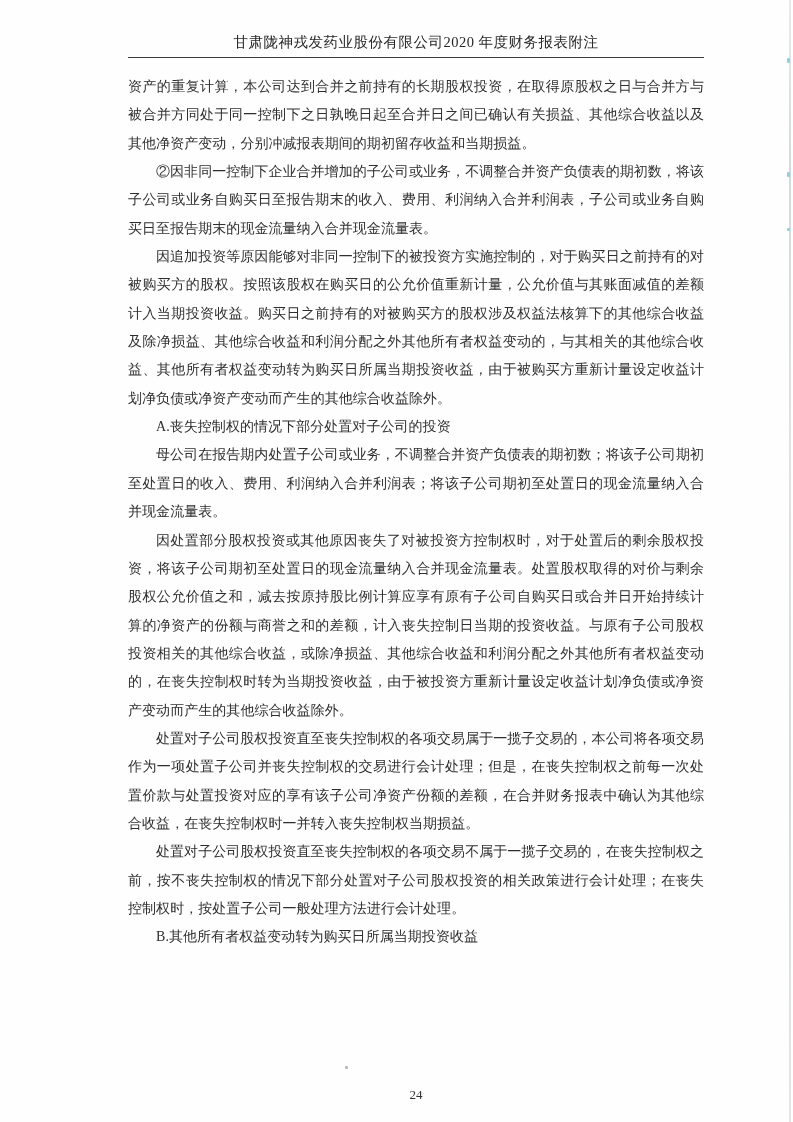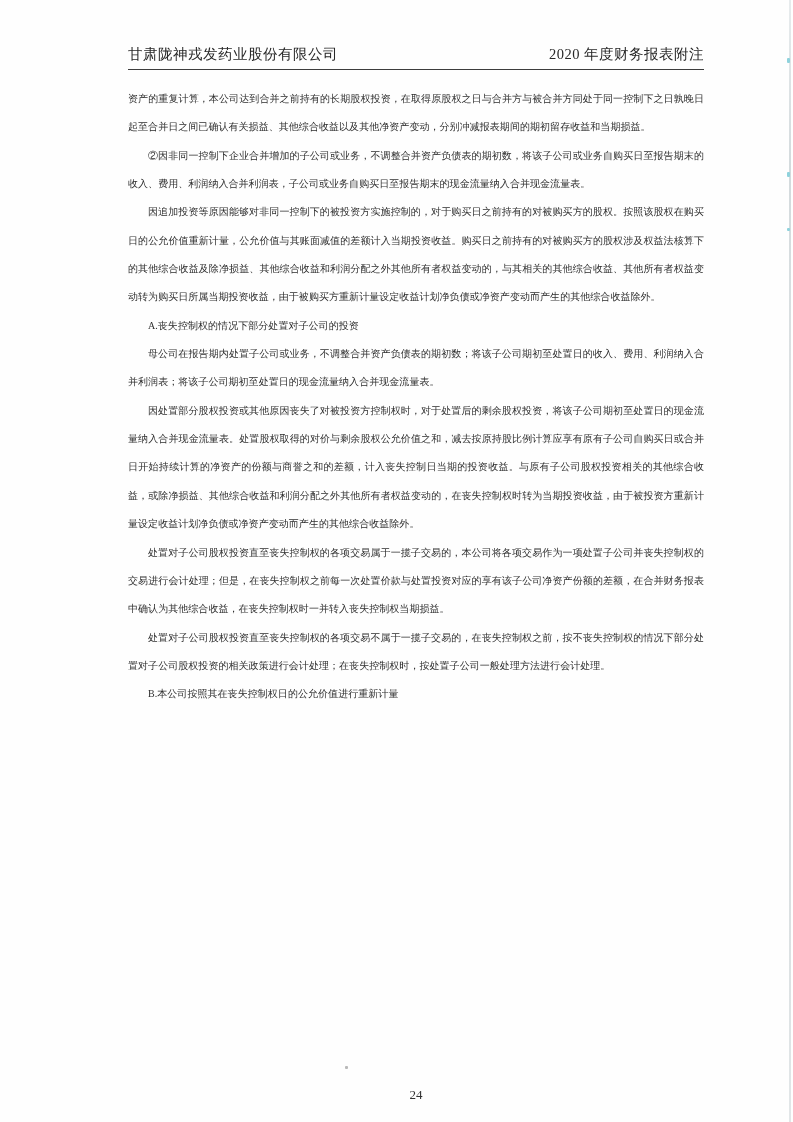--- a/index.html
+++ b/index.html
@@ -7,35 +7,35 @@
     position: relative;
     width: 793px;
     height: 1122px;
     background: #fefefe;
     overflow: hidden;
     font-family: "Liberation Serif", "DejaVu Serif", serif;
     color: #2f2f2f;
   }
   .header-row {
     display: flex;
-    justify-content: space-between;
+    justify-content: center;
     align-items: flex-end;
     margin: 0 89px 0 128px;
-    padding-top: 45px;
+    padding-top: 33px;
     padding-bottom: 5px;
     border-bottom: 1.6px solid #3d3d3d;
     font-size: 14.5px;
     letter-spacing: 0.5px;
     color: #272727;
   }
   .header-left, .header-right { white-space: nowrap; }
   .body-text {
     margin: 0 89px 0 128px;
     padding-top: 15px;
-    font-size: 10px;
+    font-size: 14px;
     line-height: 28.35px;
     text-align: justify;
     letter-spacing: 0.05px;
     color: #2e2e2e;
   }
   .body-text p { margin: 0; }
   .body-text p.indent { text-indent: 2em; }
   .footer {
     position: absolute;
     top: 1087px;
@@ -75,21 +75,21 @@
 
   <div class="body-text">
       <p>资产的重复计算，本公司达到合并之前持有的长期股权投资，在取得原股权之日与合并方与被合并方同处于同一控制下之日孰晚日起至合并日之间已确认有关损益、其他综合收益以及其他净资产变动，分别冲减报表期间的期初留存收益和当期损益。</p>
       <p class="indent">②因非同一控制下企业合并增加的子公司或业务，不调整合并资产负债表的期初数，将该子公司或业务自购买日至报告期末的收入、费用、利润纳入合并利润表，子公司或业务自购买日至报告期末的现金流量纳入合并现金流量表。</p>
       <p class="indent">因追加投资等原因能够对非同一控制下的被投资方实施控制的，对于购买日之前持有的对被购买方的股权。按照该股权在购买日的公允价值重新计量，公允价值与其账面减值的差额计入当期投资收益。购买日之前持有的对被购买方的股权涉及权益法核算下的其他综合收益及除净损益、其他综合收益和利润分配之外其他所有者权益变动的，与其相关的其他综合收益、其他所有者权益变动转为购买日所属当期投资收益，由于被购买方重新计量设定收益计划净负债或净资产变动而产生的其他综合收益除外。</p>
       <p class="indent">A.丧失控制权的情况下部分处置对子公司的投资</p>
       <p class="indent">母公司在报告期内处置子公司或业务，不调整合并资产负债表的期初数；将该子公司期初至处置日的收入、费用、利润纳入合并利润表；将该子公司期初至处置日的现金流量纳入合并现金流量表。</p>
       <p class="indent">因处置部分股权投资或其他原因丧失了对被投资方控制权时，对于处置后的剩余股权投资，将该子公司期初至处置日的现金流量纳入合并现金流量表。处置股权取得的对价与剩余股权公允价值之和，减去按原持股比例计算应享有原有子公司自购买日或合并日开始持续计算的净资产的份额与商誉之和的差额，计入丧失控制日当期的投资收益。与原有子公司股权投资相关的其他综合收益，或除净损益、其他综合收益和利润分配之外其他所有者权益变动的，在丧失控制权时转为当期投资收益，由于被投资方重新计量设定收益计划净负债或净资产变动而产生的其他综合收益除外。</p>
       <p class="indent">处置对子公司股权投资直至丧失控制权的各项交易属于一揽子交易的，本公司将各项交易作为一项处置子公司并丧失控制权的交易进行会计处理；但是，在丧失控制权之前每一次处置价款与处置投资对应的享有该子公司净资产份额的差额，在合并财务报表中确认为其他综合收益，在丧失控制权时一并转入丧失控制权当期损益。</p>
       <p class="indent">处置对子公司股权投资直至丧失控制权的各项交易不属于一揽子交易的，在丧失控制权之前，按不丧失控制权的情况下部分处置对子公司股权投资的相关政策进行会计处理；在丧失控制权时，按处置子公司一般处理方法进行会计处理。</p>
-      <p class="indent">B.本公司按照其在丧失控制权日的公允价值进行重新计量</p>
+      <p class="indent">B.其他所有者权益变动转为购买日所属当期投资收益</p>
     </div>
 
   <div class="footer">24</div>
 
   <div class="edge-line"></div>
   <div class="speck cyan c1"></div>
   <div class="speck cyan c2"></div>
   <div class="speck cyan c3"></div>
   <div class="speck gray"></div>
 

